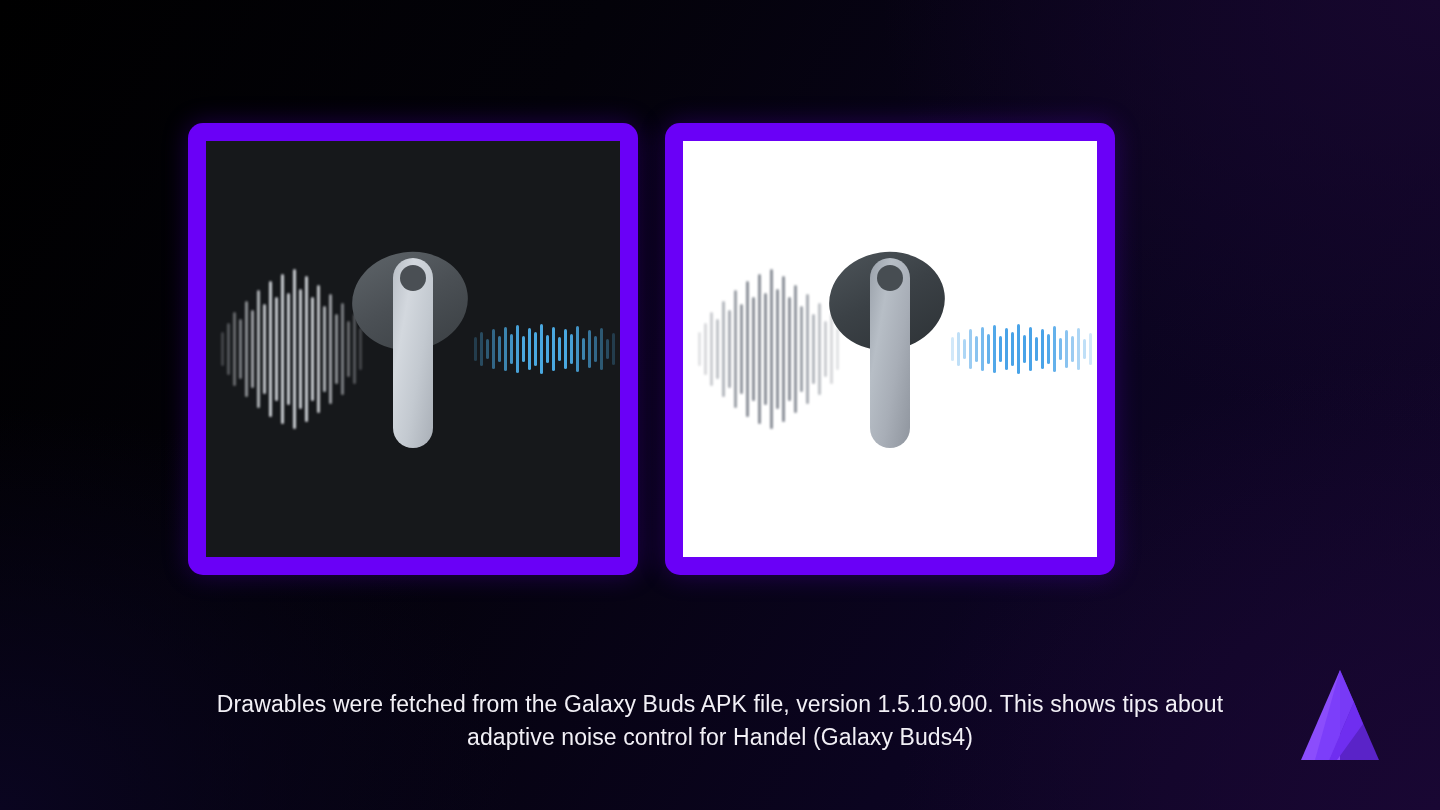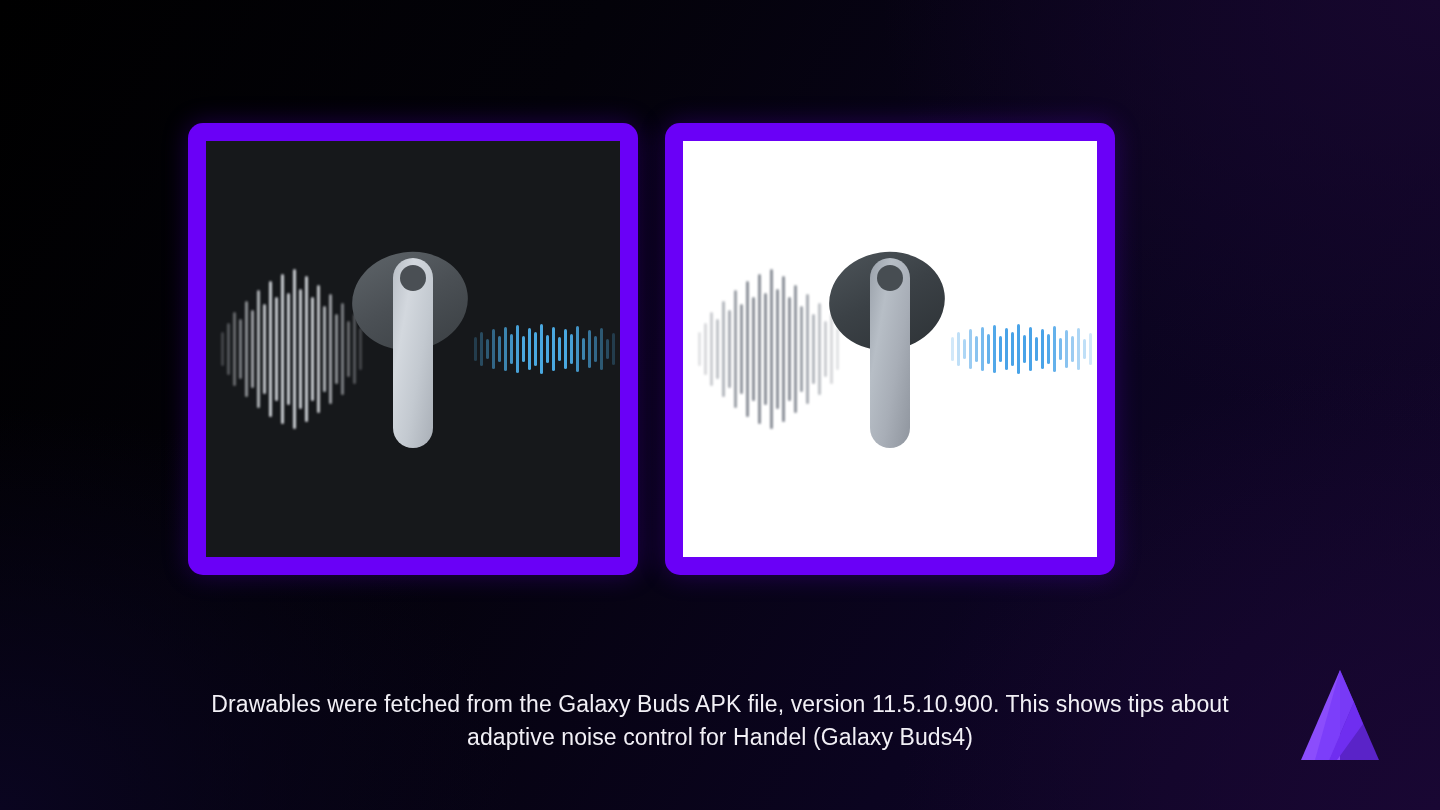--- a/index.html
+++ b/index.html
@@ -288,20 +288,20 @@
           <span class="wave-bar" style="height: 26px; opacity: 0.55;"></span>
           <span class="wave-bar" style="height: 42px; opacity: 0.45;"></span>
           <span class="wave-bar" style="height: 20px; opacity: 0.35;"></span>
           <span class="wave-bar" style="height: 32px; opacity: 0.25;"></span>
         </div>
     </div>
   </div>
 
 </div>
 
-<div id="caption">Drawables were fetched from the Galaxy Buds APK file, version 11.5.10.900. This shows tips about adaptive noise control for Handel (Galaxy Buds4)</div>
+<div id="caption">Drawables were fetched from the Galaxy Buds APK file, version 1.5.10.900. This shows tips about adaptive noise control for Handel (Galaxy Buds4)</div>
 
 <svg id="logo-mark" viewBox="0 0 82 94">
   <polygon points="41,2 2,92 41,92" fill="#8b4dfc"></polygon>
   <polygon points="41,2 80,92 41,92" fill="#5a23c8"></polygon>
   <polygon points="41,2 55,34 30,92 16,92" fill="#7b3dfa" opacity="0.92"></polygon>
   <polygon points="55,34 64,56 38,92 30,92" fill="#6f2ef0"></polygon>
 </svg>
 
 </body></html>

